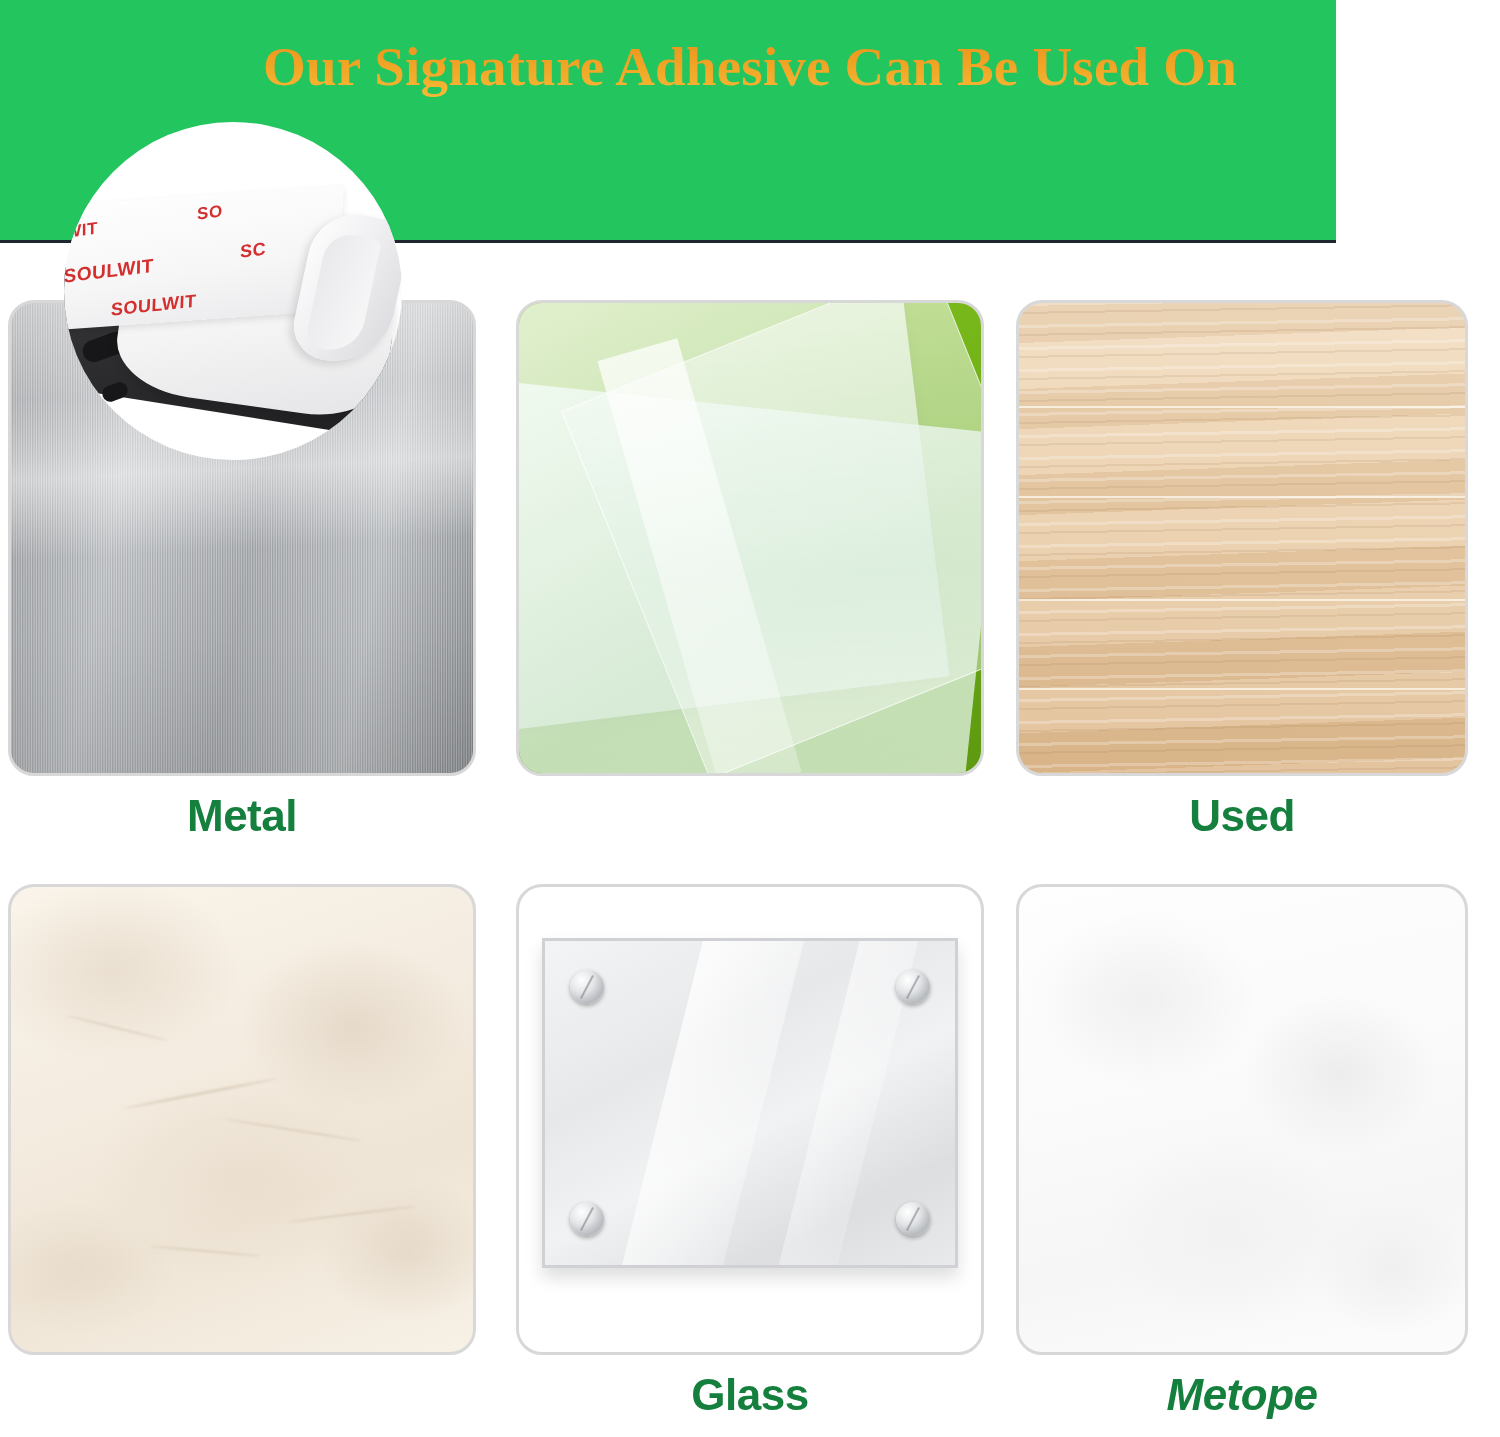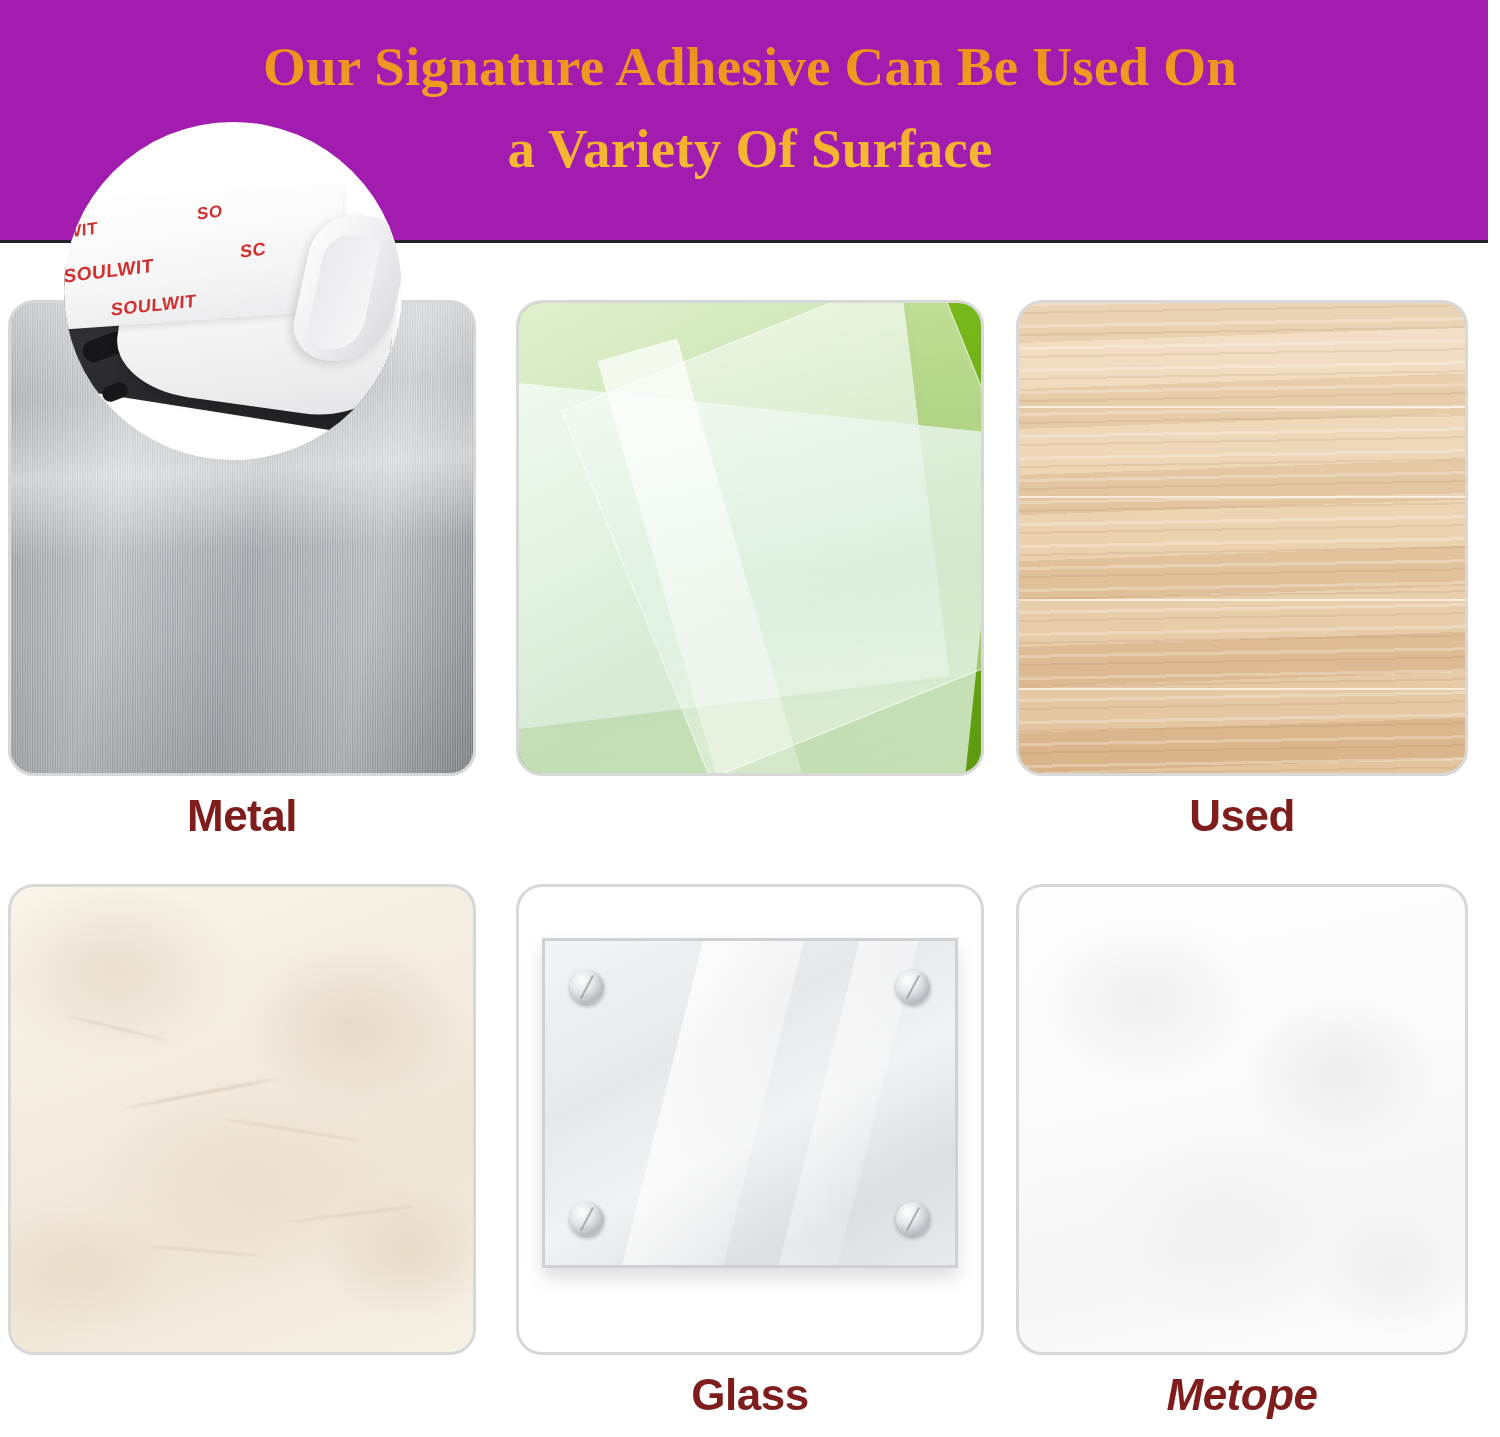--- a/index.html
+++ b/index.html
@@ -5,22 +5,22 @@
   html,body{margin:0;padding:0;}
   body{
     width:1500px;height:1437px;
     background:#ffffff;
     font-family:"Liberation Sans", sans-serif;
     overflow:hidden;position:relative;
   }
 
   
   #header-band{
-    position:absolute;left:0;top:0;width:1488px;height:243px;
-    background:#a21caf;
+    position:absolute;left:0;top:0;width:1336px;height:243px;
+    background:#22c55e;
     overflow:hidden;
   }
   #header-band .band-edge{
     position:absolute;left:0;bottom:0;width:100%;height:3px;
     background:#20262e;
   }
   #headline{
     position:absolute;left:0;top:26px;width:1500px;
     text-align:center;
     font-family:"Liberation Serif", serif;
@@ -120,21 +120,21 @@
     box-sizing:border-box;
     overflow:hidden;
     background:#fff;
   }
   .tile-label{
     position:absolute;left:0;width:100%;
     text-align:center;
     font-family:"Liberation Sans", sans-serif;
     font-weight:700;
     font-size:44px;
-    color:#7f1d1d;
+    color:#15803d;
     letter-spacing:-.5px;
   }
 
   
   .tex-metal{
     background:
       linear-gradient(180deg, rgba(255,255,255,.42) 0%, rgba(255,255,255,0) 34%, rgba(0,0,0,.05) 72%, rgba(0,0,0,.12) 100%),
       repeating-linear-gradient(90deg,
         rgba(255,255,255,.30) 0px, rgba(255,255,255,.30) 1px,
         rgba(0,0,0,.06) 1px, rgba(0,0,0,.06) 2px,
@@ -260,21 +260,20 @@
       radial-gradient(ellipse 26% 20% at 84% 82%, rgba(236,236,236,.72) 0%, rgba(236,236,236,0) 72%),
       linear-gradient(168deg,#fefefe 0%,#fafafa 42%,#f6f6f6 72%,#fcfcfc 100%);
   }
 </style>
 </head>
 <body>
 
 <div id="header-band">
   <div id="headline">
     <span class="line">Our Signature Adhesive Can Be Used On</span>
-    <span class="line">a Variety Of Surface</span>
   </div>
   <div class="band-edge"></div>
 </div>
 
 <div id="adhesive-callout">
   <div class="hook-base"></div>
   <div class="hook-slot s1"></div>
   <div class="hook-slot s2"></div>
   <div class="hook-slot s3"></div>
   <div class="pad"></div>

